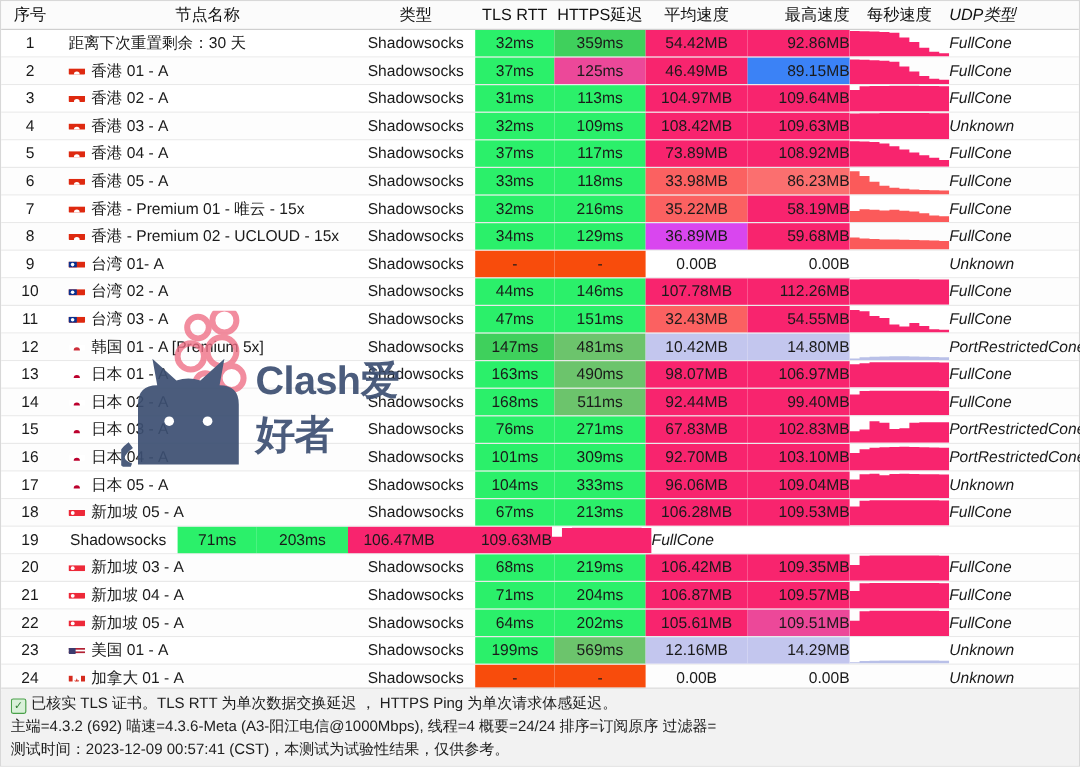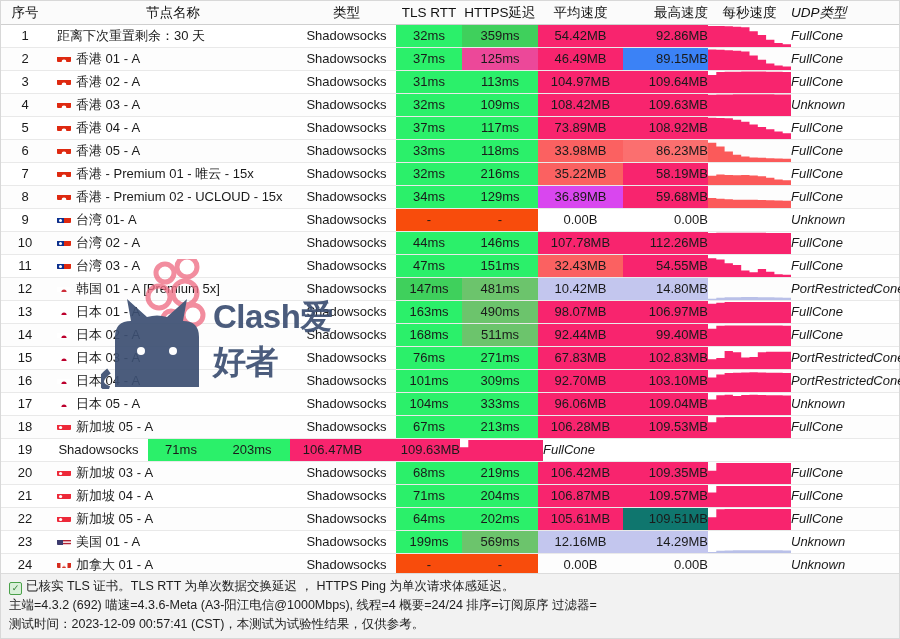--- a/index.html
+++ b/index.html
@@ -699,21 +699,21 @@
         <div class="c-rtt cell">
           <span class="m" style="background:#2bf06a">64ms</span>
         </div>
         <div class="c-ping cell">
           <span class="m" style="background:#2bf06a">202ms</span>
         </div>
         <div class="c-avg cell">
           <span class="m" style="background:#f8246e">105.61MB</span>
         </div>
         <div class="c-max cell">
-          <span class="m" style="background:#0f766e">109.51MB</span>
+          <span class="m" style="background:#ec4899">109.51MB</span>
         </div>
         <div class="c-spark cell">
           <svg class="spark" width="83" height="22" viewBox="0 0 83 22" preserveAspectRatio="none">
             <path d="M0,22 L0.00,9.24 L8.30,9.24 L8.30,1.32 L16.60,1.32 L16.60,0.88 L24.90,0.88 L24.90,0.88 L33.20,0.88 L33.20,0.88 L41.50,0.88 L41.50,0.88 L49.80,0.88 L49.80,0.88 L58.10,0.88 L58.10,0.88 L66.40,0.88 L66.40,0.88 L74.70,0.88 L74.70,1.10 L83.00,1.10 L83,22 Z" fill="#f8246e"></path>
           </svg>
         </div>
         <div class="c-udp cell">FullCone</div>
       </div>
       <div class="row">
         <div class="c-idx cell">23</div>

